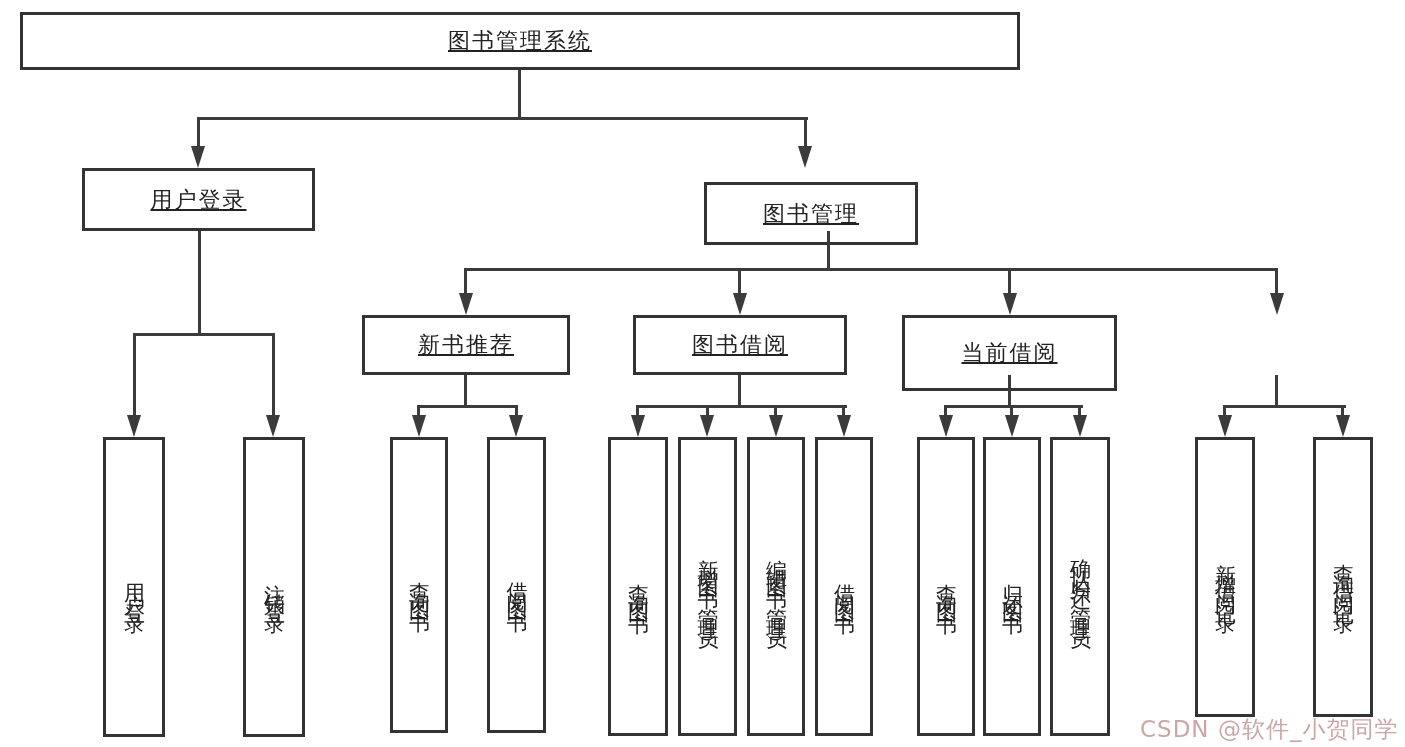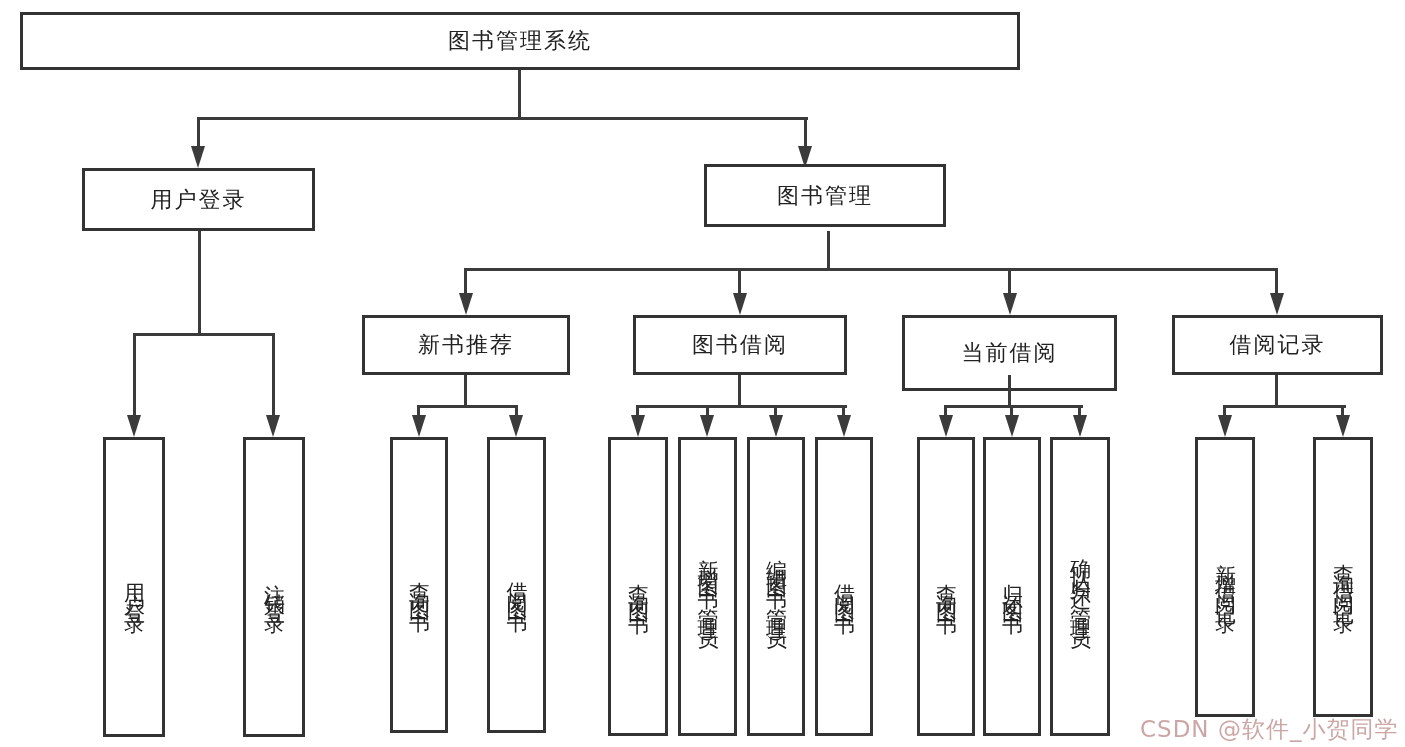--- a/index.html
+++ b/index.html
@@ -22,20 +22,21 @@
     border-top: 22px solid #3b3b3b;
   }
   
   .box {
     position: absolute;
     background: #ffffff;
     border: 3px solid #333333;
     display: flex; align-items: center; justify-content: center;
     font-size: 22px; color: #222222; letter-spacing: 2px;
     white-space: nowrap;
+    text-decoration: underline;
   }
   
   .vbox {
     position: absolute;
     background: #ffffff;
     border: 3px solid #333333;
     display: flex; align-items: center; justify-content: center;
   }
   .vbox span {
     writing-mode: vertical-rl;
@@ -61,21 +62,21 @@
   <div class="box" style="left:20px;top:12px;width:1000px;height:58px">图书管理系统</div>
 
   <div class="vl" style="left:518px;top:70px;height:48px"></div>
   <div class="hl" style="left:197px;top:117px;width:611px"></div>
   <div class="vl" style="left:197px;top:117px;height:30px"></div>
   <div class="arw" style="left:191px;top:146px"></div>
   <div class="vl" style="left:804px;top:117px;height:30px"></div>
   <div class="arw" style="left:798px;top:146px"></div>
 
   <div class="box" style="left:82px;top:168px;width:233px;height:63px">用户登录</div>
-  <div class="box" style="left:704px;top:164px;width:242px;height:63px">图书管理</div>
+  <div class="box" style="left:704px;top:182px;width:214px;height:63px">图书管理</div>
 
   <div class="vl" style="left:198px;top:231px;height:104px"></div>
   <div class="hl" style="left:133px;top:333px;width:142px"></div>
   <div class="vl" style="left:133px;top:333px;height:84px"></div>
   <div class="arw" style="left:127px;top:415px"></div>
   <div class="vl" style="left:272px;top:333px;height:84px"></div>
   <div class="arw" style="left:266px;top:415px"></div>
 
   <div class="vl" style="left:827px;top:231px;height:40px"></div>
   <div class="hl" style="left:464px;top:268px;width:814px"></div>
@@ -84,21 +85,20 @@
   <div class="vl" style="left:738px;top:268px;height:27px"></div>
   <div class="arw" style="left:733px;top:293px"></div>
   <div class="vl" style="left:1008px;top:268px;height:27px"></div>
   <div class="arw" style="left:1003px;top:293px"></div>
   <div class="vl" style="left:1275px;top:268px;height:27px"></div>
   <div class="arw" style="left:1270px;top:293px"></div>
 
   <div class="box" style="left:362px;top:315px;width:208px;height:60px">新书推荐</div>
   <div class="box" style="left:633px;top:315px;width:214px;height:60px">图书借阅</div>
   <div class="box" style="left:902px;top:315px;width:215px;height:76px">当前借阅</div>
-  <div class="box" style="left:1172px;top:315px;width:211px;height:60px">借阅记录</div>
 
   <div class="vl" style="left:464px;top:375px;height:32px"></div>
   <div class="hl" style="left:417px;top:405px;width:101px"></div>
   <div class="vl" style="left:417px;top:405px;height:12px"></div>
   <div class="arw" style="left:412px;top:415px"></div>
   <div class="vl" style="left:515px;top:405px;height:12px"></div>
   <div class="arw" style="left:509px;top:415px"></div>
 
   <div class="vl" style="left:738px;top:375px;height:32px"></div>
   <div class="hl" style="left:636px;top:405px;width:211px"></div>

